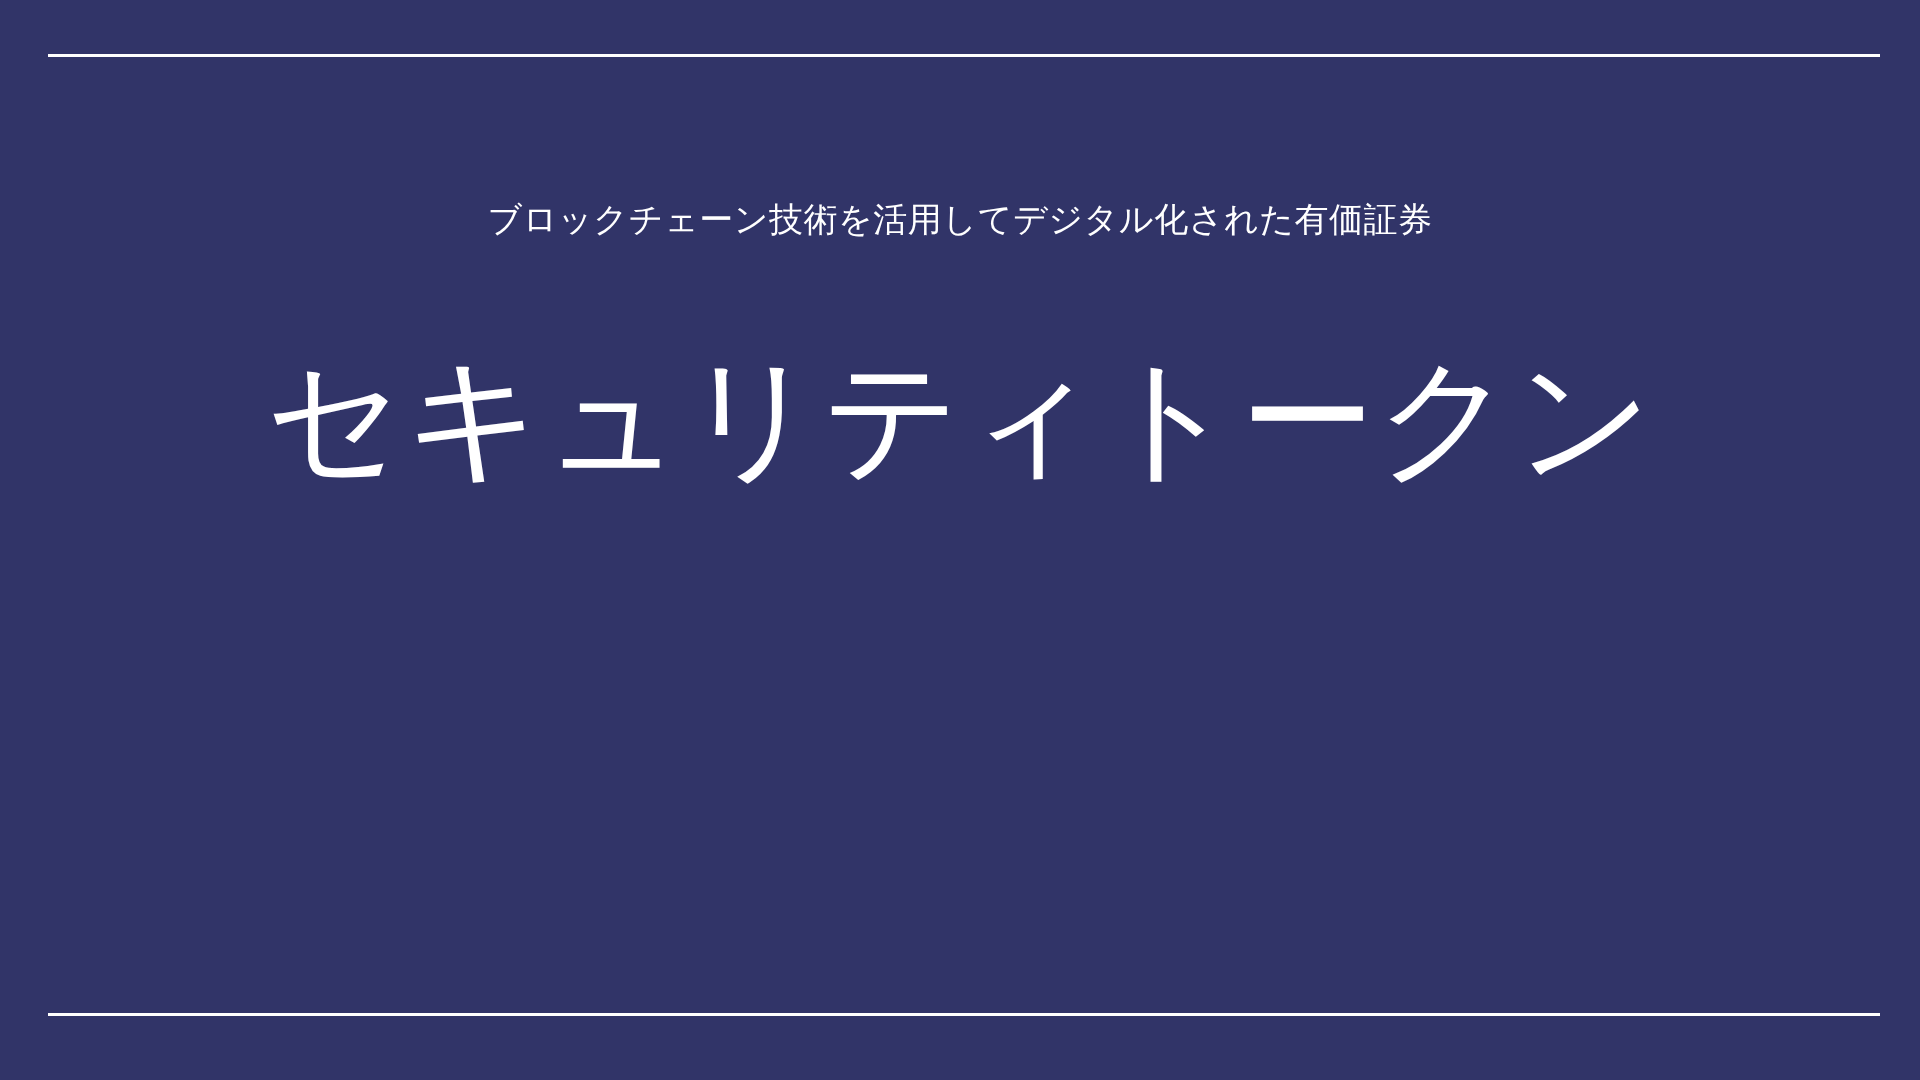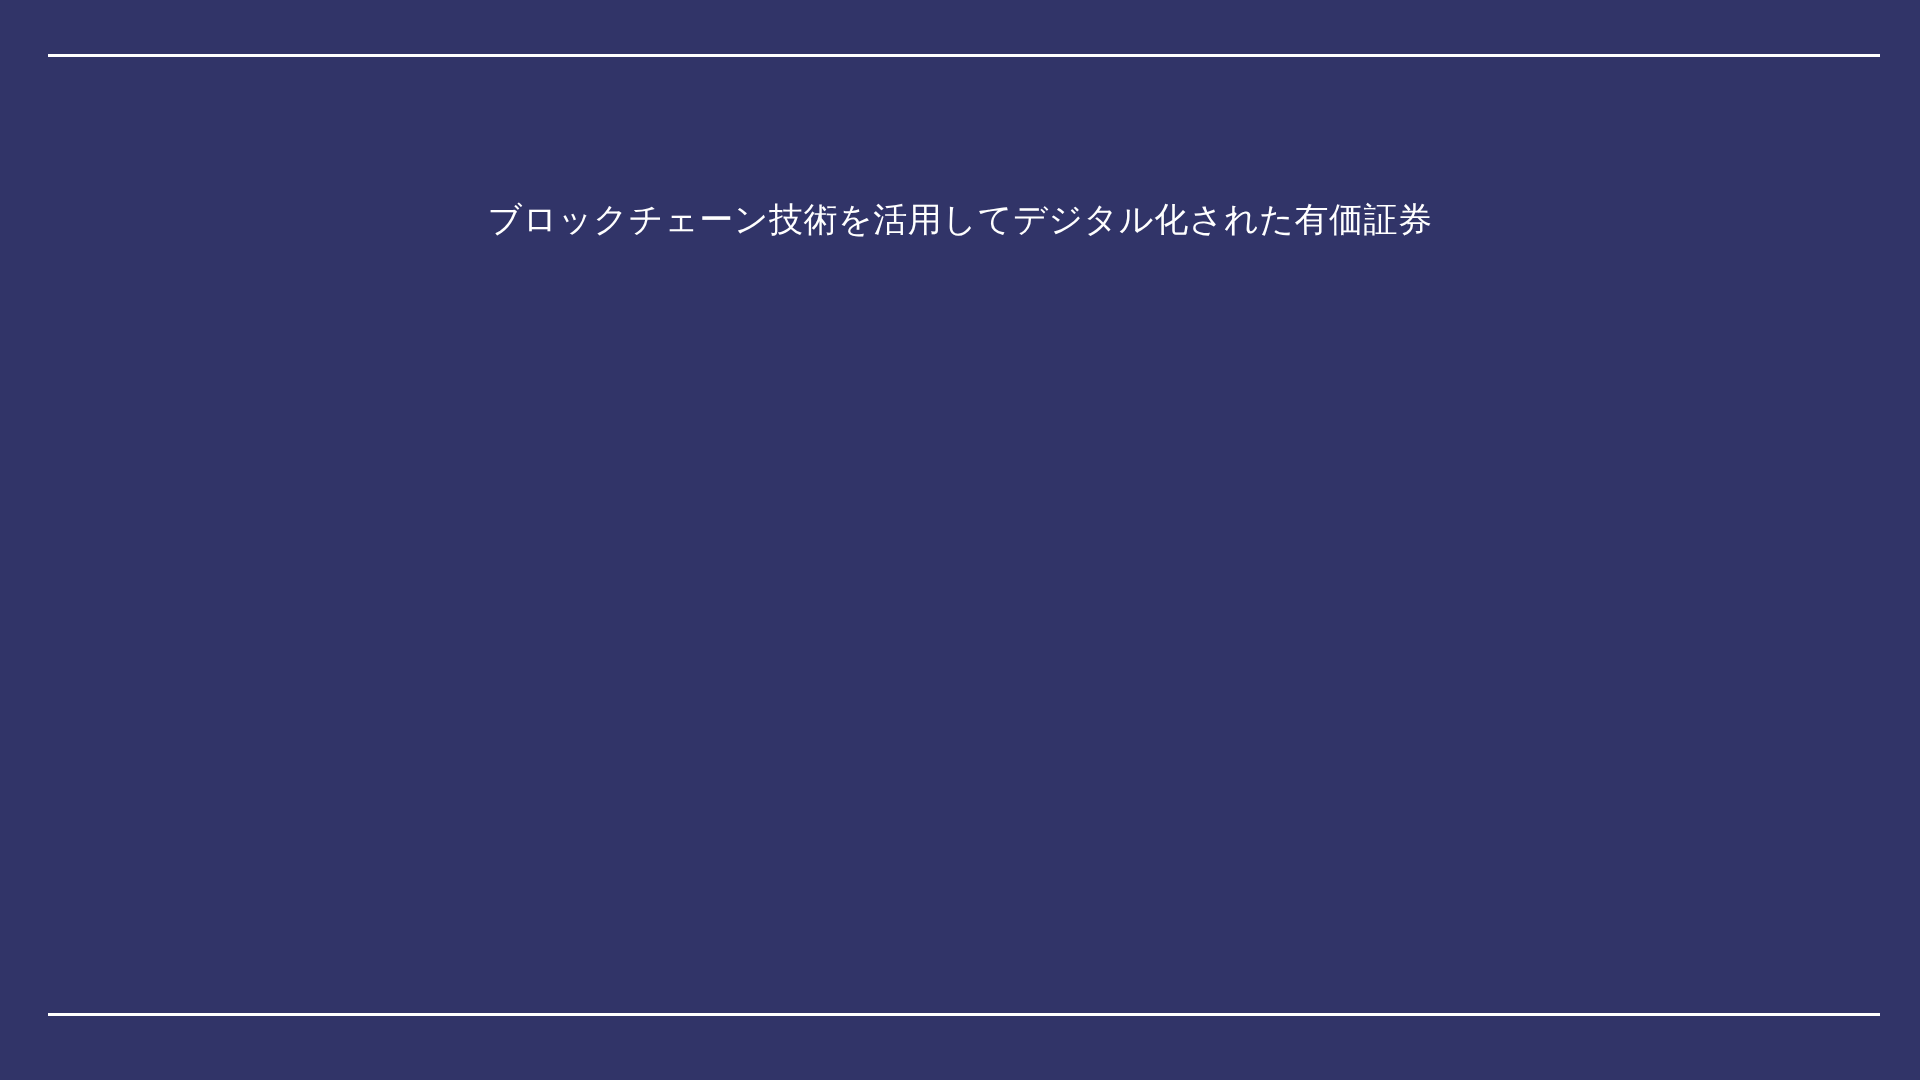--- a/index.html
+++ b/index.html
@@ -86,19 +86,20 @@
 
 <div class="slide">
 
   <div class="rule rule-top"></div>
 
   <div class="content">
 
     <div class="subtitle">ブロックチェーン技術を活用してデジタル化された有価証券</div>
 
     <div class="title-block">
+      <span class="title-line">セキュリティトークン</span>
     </div>
 
   </div>
 
   <div class="rule rule-bottom"></div>
 
 </div>
 
 </body></html>

